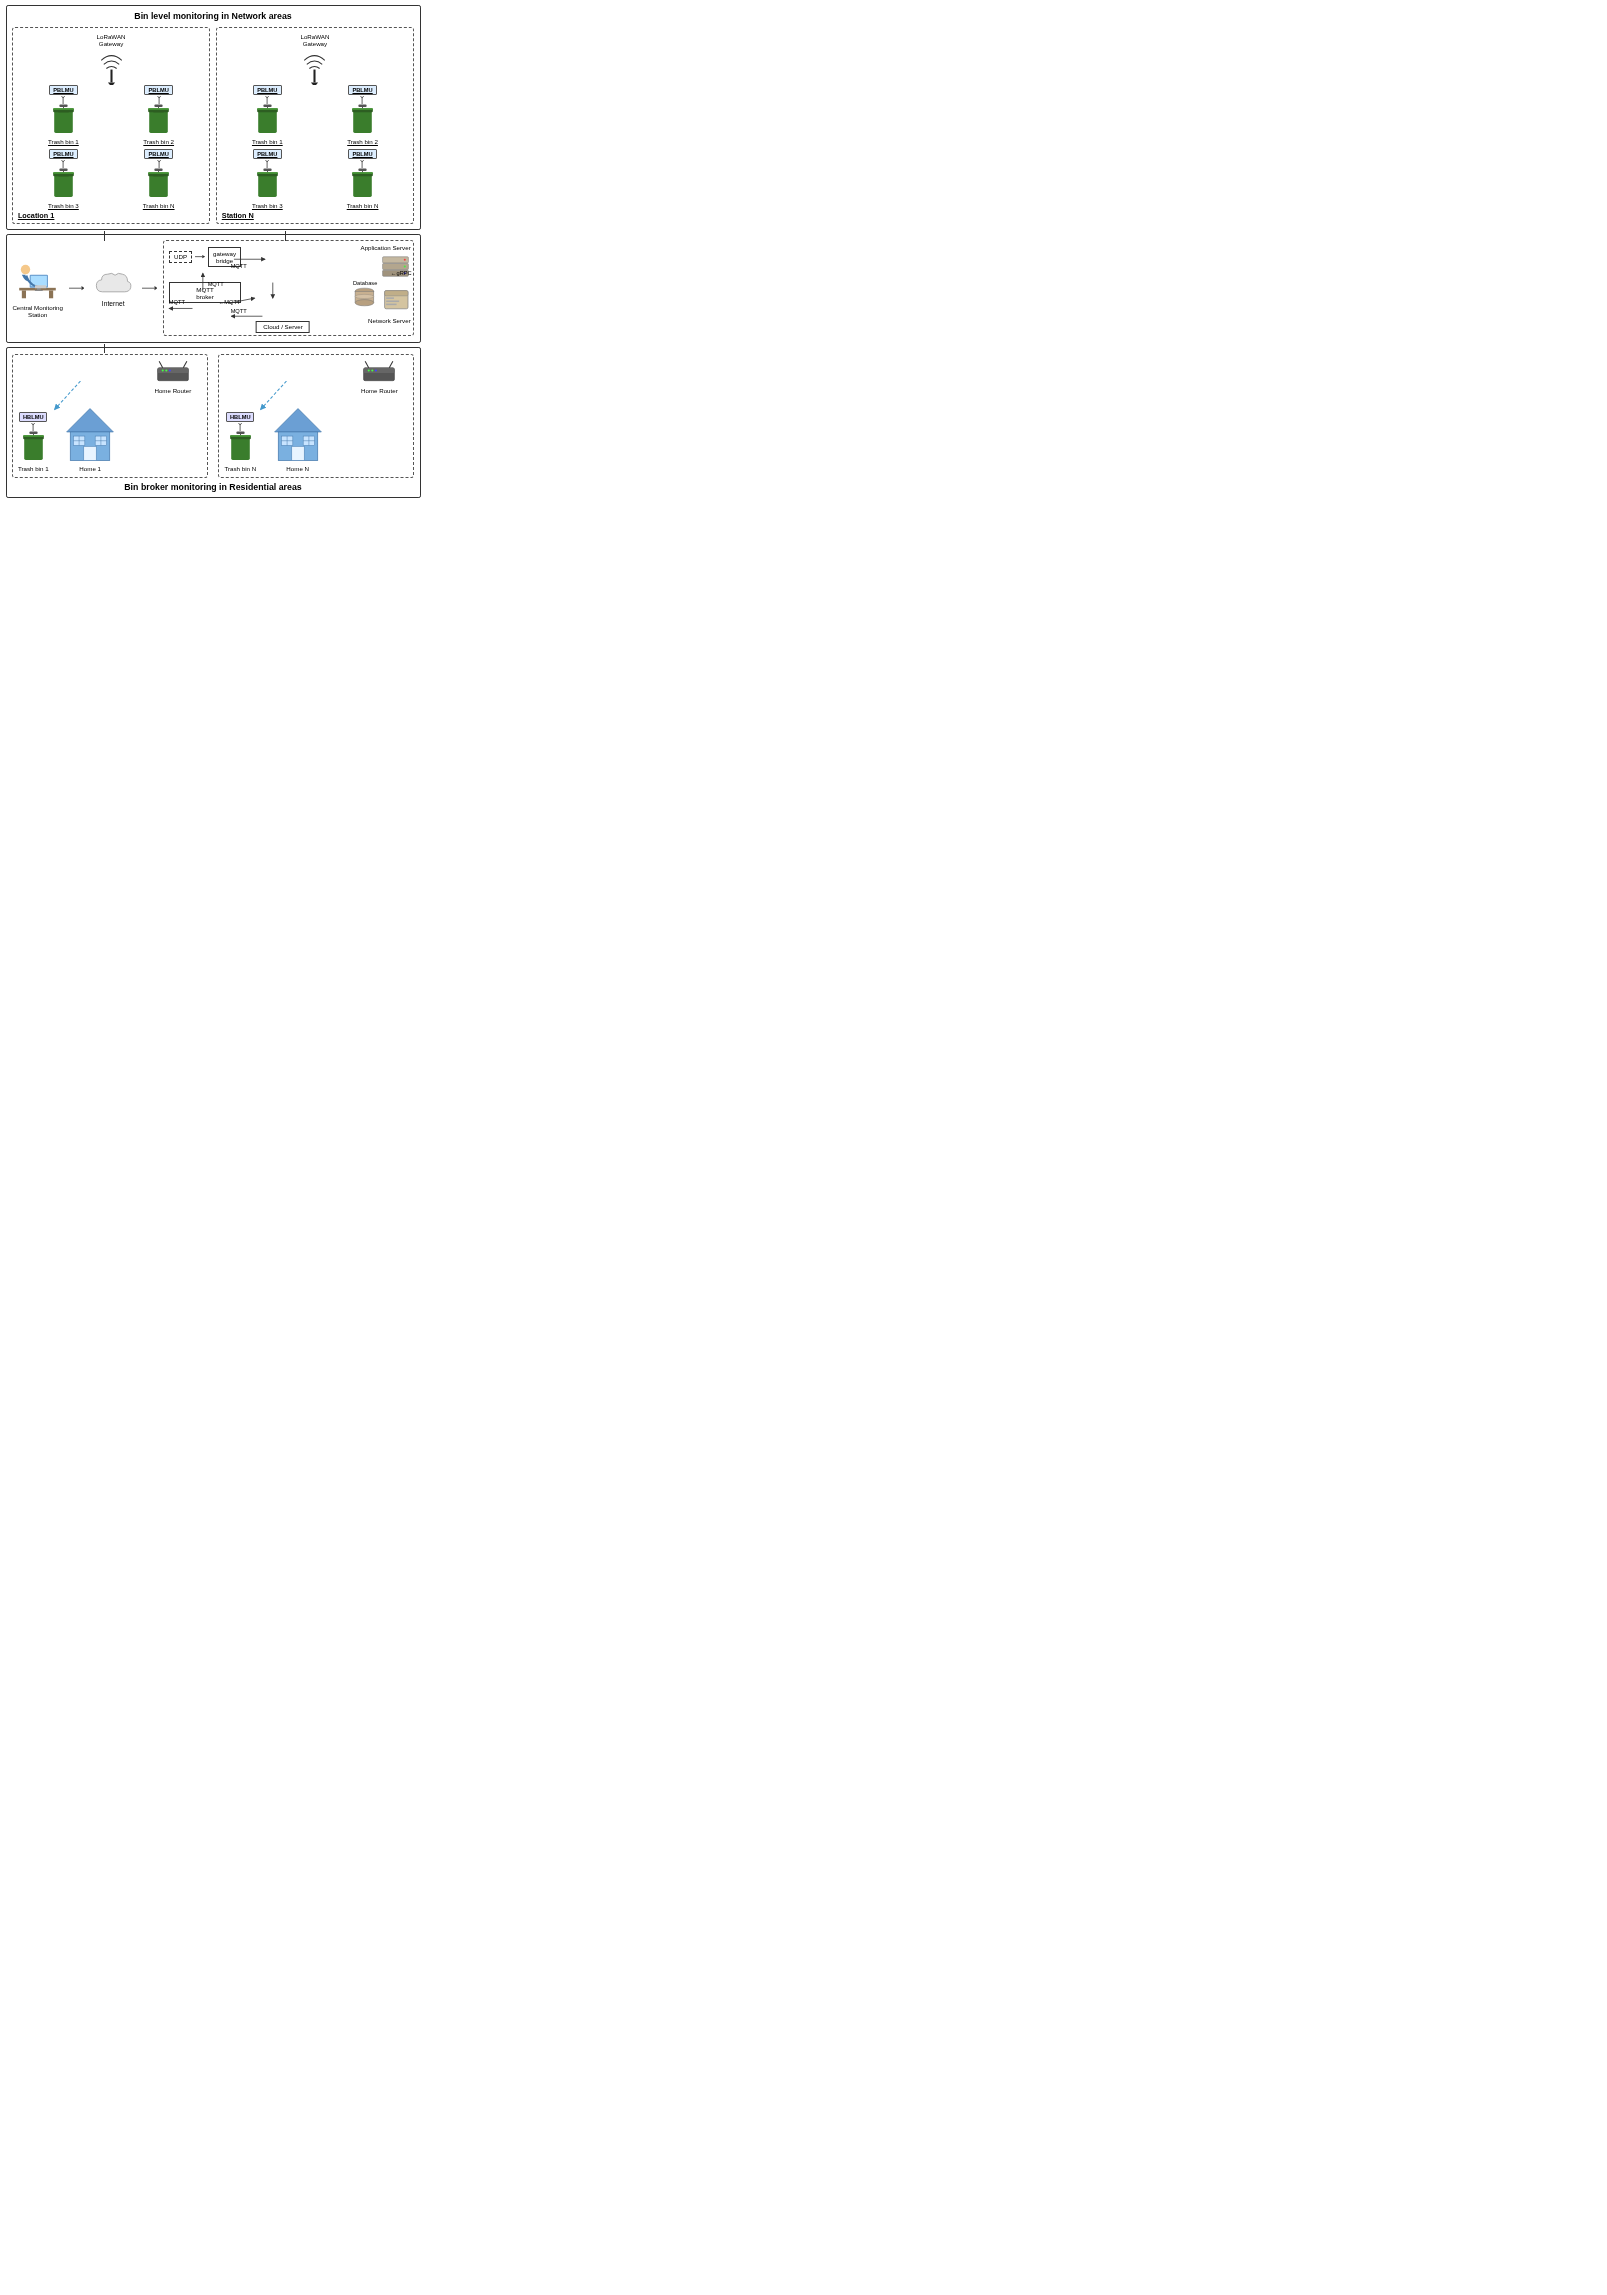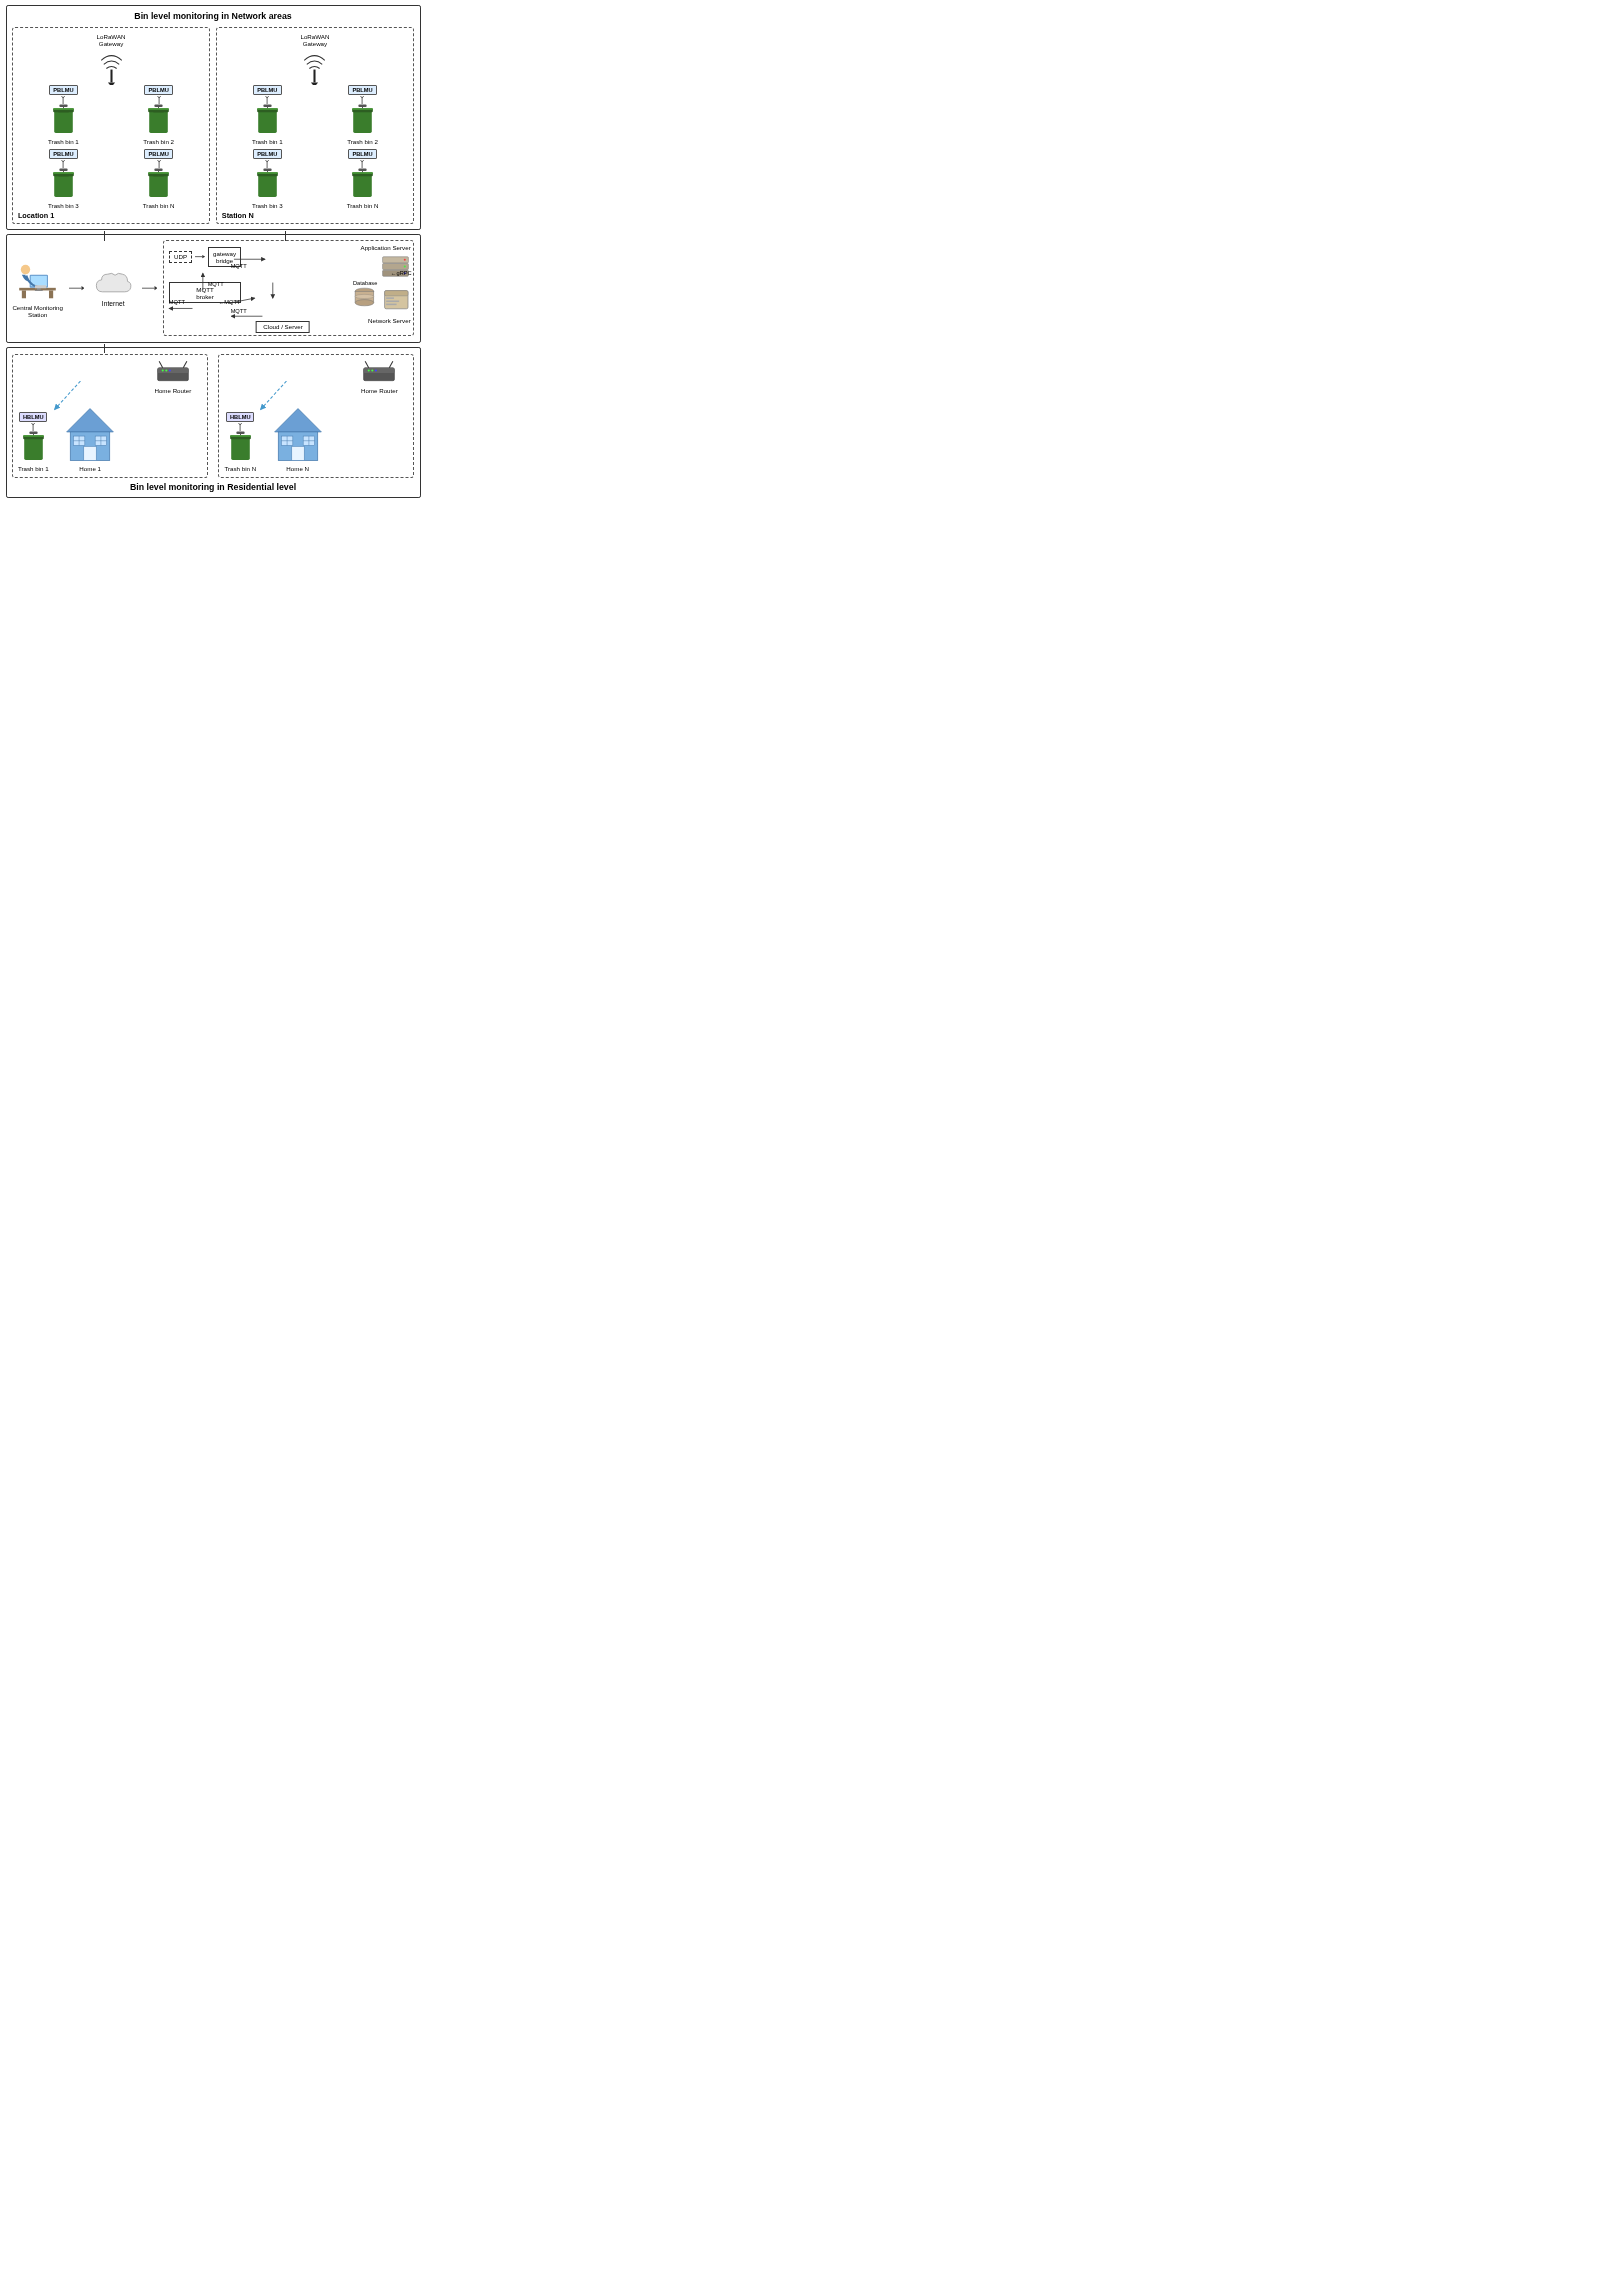--- a/index.html
+++ b/index.html
@@ -30,20 +30,21 @@
     .section-title {
       text-align: center;
       font-size: 8.8px;
       font-weight: bold;
       margin-bottom: 5.2px;
     }
     .public-inner {
       display: flex;
       flex-direction: row;
       gap: 5.2px;
+      text-decoration: underline;
     }
     .location-box {
       border: 1.3px dashed #555;
       border-radius: 3.1px;
       padding: 5.2px 5.2px 3.1px 5.2px;
       flex: 1;
       position: relative;
     }
     .location-label {
       font-weight: bold;
@@ -622,17 +623,17 @@
             <line x1="18" y1="67" x2="40" y2="67" stroke="#4a7db0" stroke-width="1"></line>
             <rect x="60" y="58" width="22" height="18" fill="#c8e4ff" stroke="#4a7db0" stroke-width="1"></rect>
             <line x1="71" y1="58" x2="71" y2="76" stroke="#4a7db0" stroke-width="1"></line>
             <line x1="60" y1="67" x2="82" y2="67" stroke="#4a7db0" stroke-width="1"></line>
           </svg>
           <div class="home-label">Home N</div>
         </div>
       </div>
     </div>
 
-    <div class="bottom-title">Bin level monitoring in Residential level</div>
+    <div class="bottom-title">Bin broker monitoring in Residential areas</div>
   </div>
 
 </div>
 
 
 </body></html>

